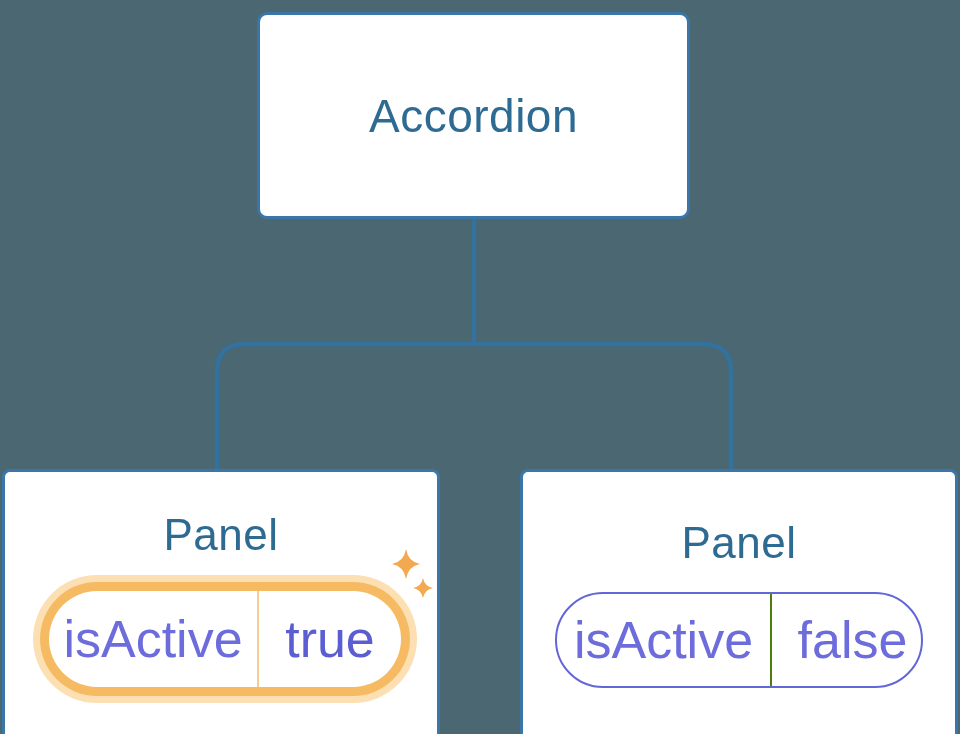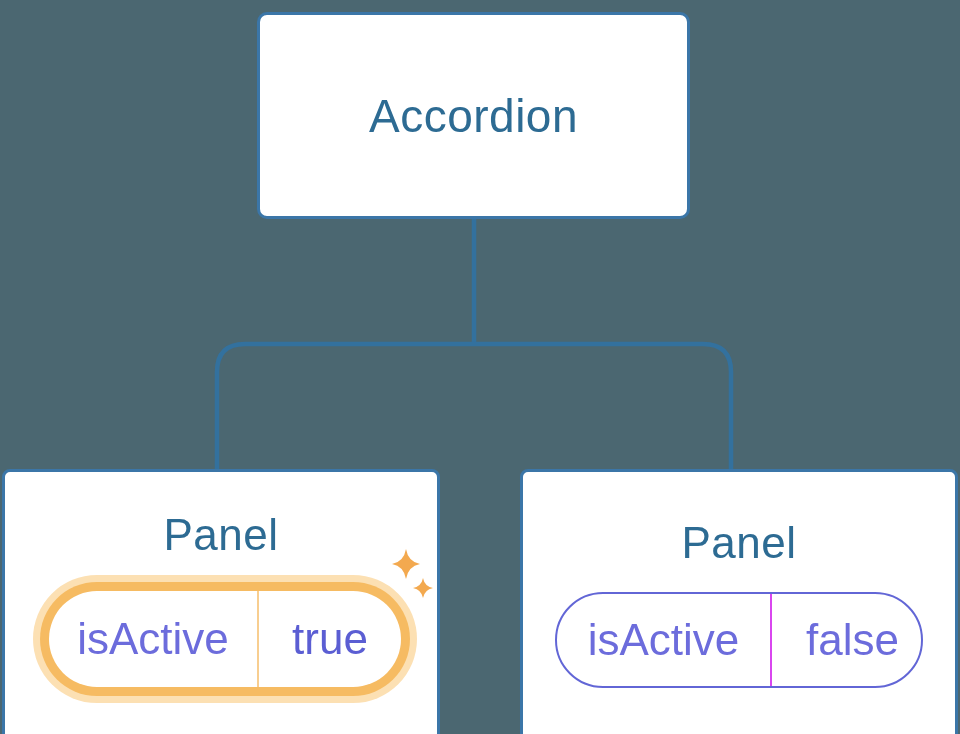--- a/index.html
+++ b/index.html
@@ -63,21 +63,21 @@
   .node-panel.right .panel-title { top: 46px; }
 
   
   .pill {
     position: absolute;
     height: 96px;
     border-radius: 48px;
     background: #ffffff;
     display: flex;
     align-items: stretch;
-    font-size: 44px;
+    font-size: 52px;
     color: #6C6CDC;
   }
   .pill .cell {
     display: flex;
     align-items: center;
     justify-content: center;
   }
 
   
   .pill.highlight {
@@ -95,21 +95,21 @@
 
   
   .pill.plain {
     left: 32px; top: 120px;
     width: 368px;
     border: 2px solid #6266D6;
   }
   .pill.plain .cell-key { width: 213px; }
   .pill.plain .cell-value {
     flex: 1;
-    border-left: 2px solid #d946ef;
+    border-left: 2px solid #4d7c0f;
     padding-left: 12px;
   }
 
   .sparkles {
     position: absolute;
     left: 383px; top: 543px;
     width: 64px; height: 64px;
   }
 </style>
 </head>

